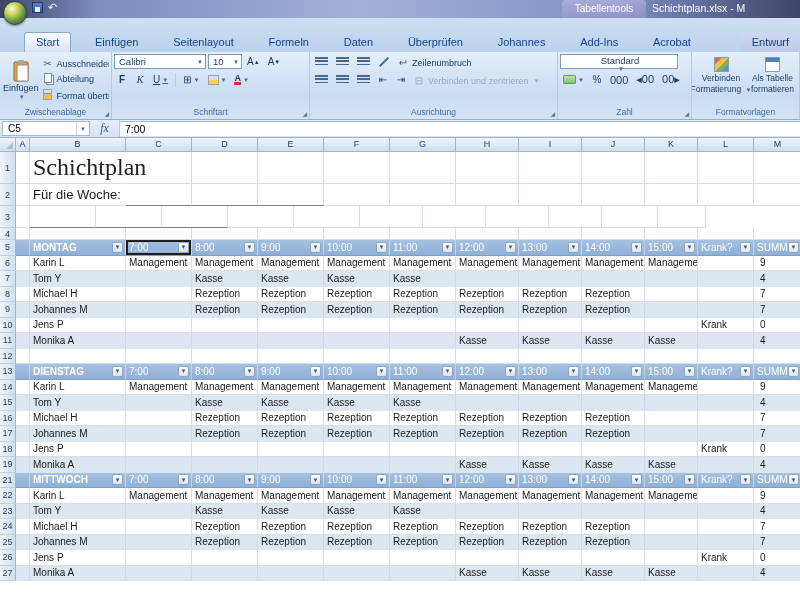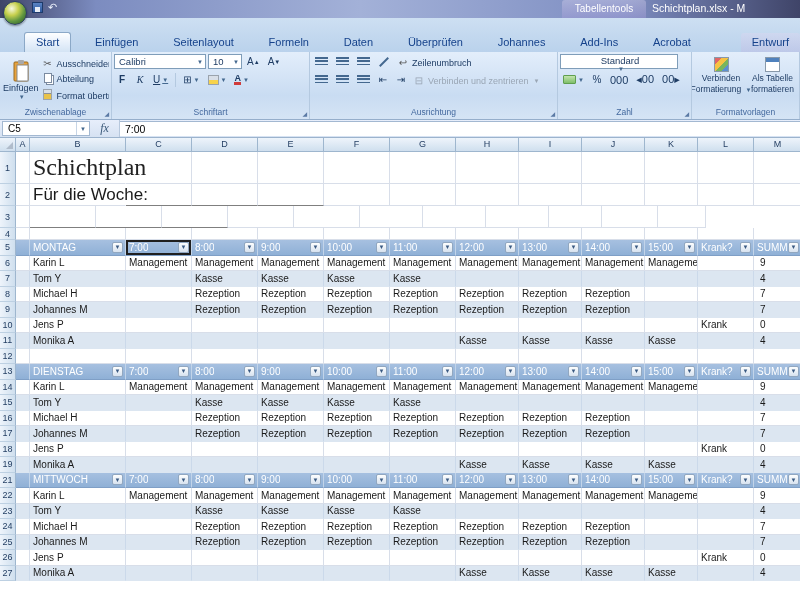--- a/index.html
+++ b/index.html
@@ -86,26 +86,26 @@
   .corner:after { content: ""; position: absolute; right: 2px; bottom: 2px; border-left: 7px solid transparent; border-bottom: 7px solid #b0bccb; }
   .chcell { flex: 0 0 auto; background: linear-gradient(#eef4fb,#cfdfee); border-right: 1px solid #9eb6ce; border-bottom: 1px solid #9eb6ce; font-size: 9px; color: #1f3a5f; text-align: center; line-height: 13px; }
   .cA { width: 14px; } .cB { width: 96px; } .cC, .cD, .cE, .cF, .cG { width: 66px; }
   .cH, .cI, .cJ { width: 63px; } .cK { width: 53px; } .cL { width: 56px; } .cM { width: 48px; }
 
   .grow { display: flex; height: 15.5px; }
   .h-title { height: 32px; } .h-label { height: 22px; } .h-thin { height: 12px; }
   .rn { width: 16px; flex: 0 0 auto; background: linear-gradient(90deg,#eef4fb,#cfdfee); border-right: 1px solid #9eb6ce; border-bottom: 1px solid #bdd0e2; font-size: 9px; color: #1f3a5f; text-align: center; display: flex; align-items: center; justify-content: center; }
   .cell { flex: 0 0 auto; border-right: 1px solid #d8dee9; border-bottom: 1px solid #d8dee9; font-size: 10px; color: #1a1a1a; display: flex; align-items: center; padding-left: 3px; white-space: nowrap; overflow: hidden; }
   .title-cell { overflow: visible; font-family: "Liberation Serif", serif; font-size: 24px; color: #222; z-index: 3; border-right-color: transparent; }
-  .label-cell { overflow: visible; font-size: 17px; z-index: 3; border-right-color: transparent; }
+  .label-cell { overflow: visible; font-size: 13px; z-index: 3; border-right-color: transparent; }
   .uline { border-bottom: 1px solid #7f7f7f; }
 
   .thead .cell { background: linear-gradient(#a6c0e0,#8fb0d6); border-right: 1px solid #c2d4e9; border-bottom: 1px solid #7f9fc6; color: #fff; justify-content: space-between; padding-left: 3px; }
   .thead .th-txt { overflow: hidden; }
-  .thead .cB .th-txt { font-weight: normal; }
+  .thead .cB .th-txt { font-weight: bold; }
   .flt { width: 11px; height: 11px; flex: 0 0 auto; margin-right: 2px; background: linear-gradient(#fdfefe,#d7e2ef); border: 1px solid #91a7c0; border-radius: 2px; font-size: 6px; color: #3a5a82; display: flex; align-items: center; justify-content: center; }
   .sel { box-shadow: inset 0 0 0 2px #1f1f1f; }
   .band .cell { background: #dce6f1; border-right-color: #cbd9ea; border-bottom-color: #dce6f1; }
   .num { padding-left: 6px; }
 </style>
 </head>
 <body>
 
 <div class="screen">
 

